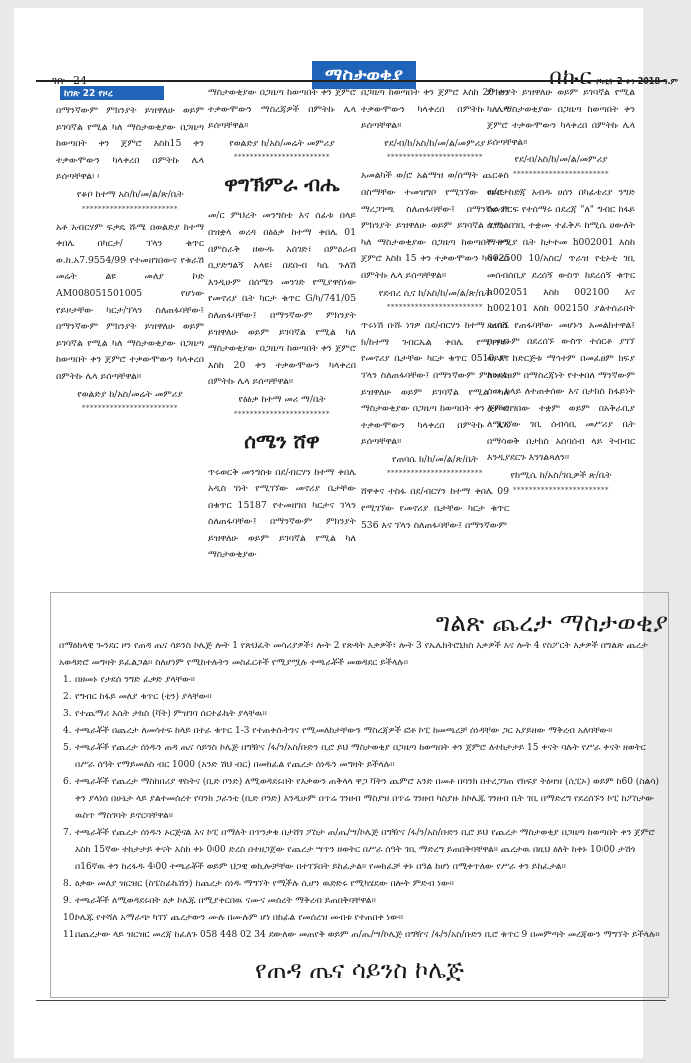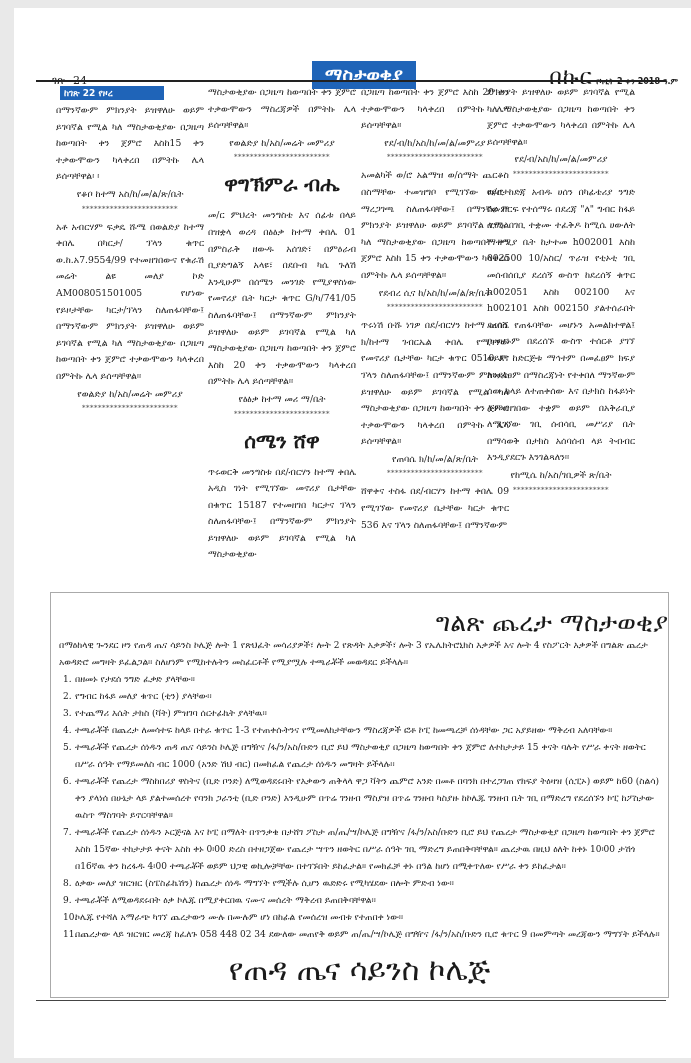--- a/index.html
+++ b/index.html
@@ -1,21 +1,21 @@
 <!DOCTYPE html>
 <html><head>
 <meta charset="utf-8">
 <style>
   html, body { margin:0; padding:0; }
   body {
     width:691px; height:1063px; background:#e9e9e9; position:relative; overflow:hidden;
     font-family:"DejaVu Serif", serif; color:#1a1a1a;
   }
   .page {
-    position:absolute; left:14px; top:8px; width:677px; height:1050px; background:#ffffff;
+    position:absolute; left:14px; top:8px; width:629px; height:1050px; background:#ffffff;
   }
   .masthead { position:absolute; left:36px; top:52px; width:630px; height:28px; }
   .page-num { position:absolute; left:2px; top:14px; font-size:11px; color:#222; }
   .page-num span { margin-right:8px; }
   .title-box {
     position:absolute; left:262px; top:1px; width:104px; height:28px; background:#1f64b8;
     color:#fff; font-family:"DejaVu Sans", sans-serif; font-weight:bold; font-size:18px;
     text-align:center; line-height:28px;
   }
   .paper-name { position:absolute; right:2px; top:4px; white-space:nowrap; }
@@ -37,21 +37,21 @@
 
   .tender {
     position:absolute; left:50px; top:592px; width:617px; height:404px;
     border:1px solid #aaa;
   }
   .tender-title { text-align:right; font-family:"DejaVu Sans", sans-serif; font-size:25px; line-height:28px; margin-top:16px; }
   .tender-intro { font-size:9px; line-height:17px; padding:0 4px 0 8px; }
   .tender-list { list-style:none; margin:0; padding:0 6px 0 12px; font-size:9px; line-height:17px; }
   .tender-list li { padding-left:12px; text-indent:-12px; }
   .tender-list .num { display:inline-block; width:12px; text-indent:0; }
-  .tender-footer { text-align:center; font-family:"DejaVu Sans", sans-serif; font-size:30px; line-height:30px; margin-top:12px; }
+  .tender-footer { text-align:center; font-family:"DejaVu Sans", sans-serif; font-size:24px; line-height:30px; margin-top:12px; }
   .rule-bottom { position:absolute; left:36px; top:1000px; width:630px; height:1px; background:#444; }
 </style>
 </head>
 <body>
 
 <div class="page">
   <div class="masthead">
     <div class="page-num">
       <span>ገጽ</span><span>24</span>
     </div>

